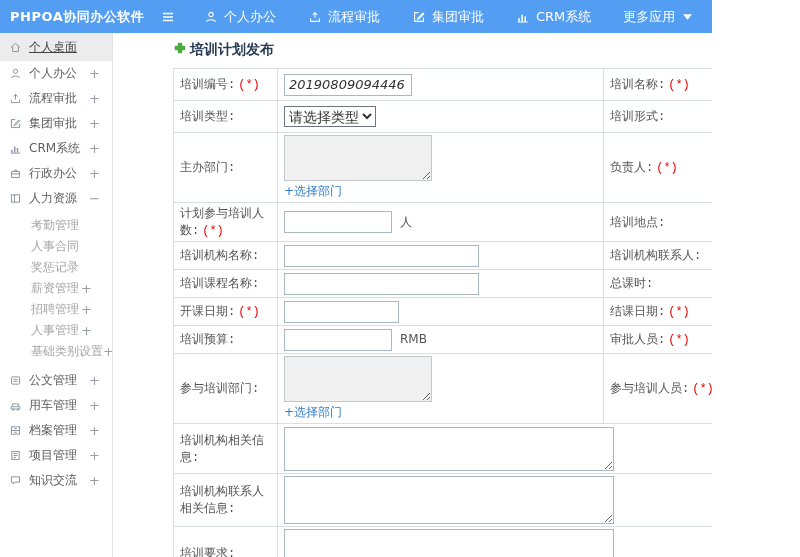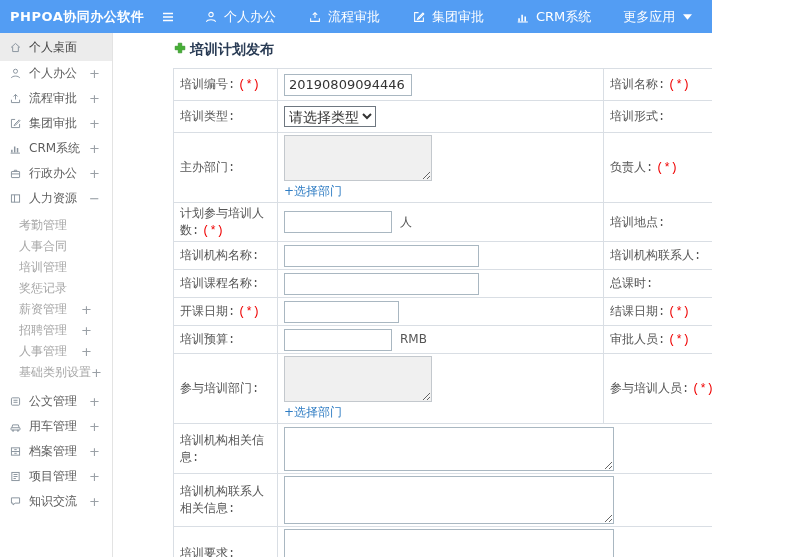--- a/index.html
+++ b/index.html
@@ -17,45 +17,45 @@
   .caret { margin-left:2px; }
 
   
   .bodywrap { display:flex; height:524px; }
 
   
   .sidebar { width:113px; border-right:1px solid #e3e3e3; background:#fff; overflow:hidden; flex:none; }
   .sidebar ul { list-style:none; }
   .snav-item { height:25px; display:flex; align-items:center; padding:0 12px 0 9px; gap:7px;
                font-size:12px; color:#5d5d5d; cursor:pointer; white-space:nowrap; }
-  .snav-item.active { height:28px; background:#ececec; color:#444; }
+  .snav-item.active { height:28px; background:#ececec; color:#444;text-decoration:underline; }
   .snav-item .ic { color:#8a949e; display:flex; align-items:center; flex:none; }
   .snav-item .lab { flex:1; overflow:hidden; }
   .ex { margin-left:auto; color:#9aa0a6; font-size:13px; font-weight:400; }
   .subnav { margin:4px 0 6px 0; }
   .subnav-item { height:21px; display:flex; align-items:center; padding:0 20px 0 19px;
                  font-size:12px; color:#a6a6a6; cursor:pointer; white-space:nowrap; }
-  .subnav-item .lab { flex:1; }
+  .subnav-item .lab { flex:1;margin-left:12px; }
 
   
   .content { flex:1; padding:8px 0 0 60px; overflow:hidden; background:#fff; }
   .page-title { display:flex; align-items:flex-start; gap:3px; margin-bottom:9px; }
   .page-title h1 { font-size:14px; font-weight:bold; color:#2a3c55; }
 
   
   table.frm { width:960px; border-collapse:collapse; table-layout:fixed; font-size:12px; color:#555; }
   table.frm td { border:1px solid #d9dee4; padding:2px 6px; vertical-align:middle; }
   td.lbl { padding-left:8px;font-family:Liberation Mono, monospace; }
   .req { color:#ef0000; margin-left:3px; }
   col.c1 { width:104px; } col.c2 { width:326px; } col.c3 { width:118px; } col.c4 { width:412px; }
 
   .inp { height:22px; border:1px solid #a9b7c1; font-size:13px; padding:1px 4px; background:#fff;
          font-family:"DejaVu Sans","Liberation Sans",sans-serif; color:#333; vertical-align:middle; }
   .inp.g { background:#f0f0f0; border-color:#c3c8cd; }
-  .w128{width:128px;} .w260{width:260px;} .w108{width:108px;} .w195{width:195px;}
+  .w128{width:128px;font-style:italic;} .w260{width:260px;} .w108{width:108px;} .w195{width:195px;}
   .w115{width:115px;} .w48{width:48px;}
   .sel { height:21px; font-size:14px; border:1px solid #6e7780; background:#fff; color:#333;
          font-family:"DejaVu Sans","Liberation Sans",sans-serif; }
   .suffix { margin-left:8px; color:#555; font-size:12px; }
   textarea { font-family:"DejaVu Sans","Liberation Sans",sans-serif; font-size:12px; }
   .ta-g { display:block; width:148px; height:46px; background:#f0f0f0; border:1px solid #c3c8cd; resize:both; }
   .ta-w { display:block; width:330px; height:44px; background:#fff; border:1px solid #a9b7c1; resize:both; }
   .ta-w.h48 { height:48px; }
   .lnk { color:#2e7cc3; font-size:12px; text-decoration:none; cursor:pointer; white-space:nowrap; }
   .lnk.blk { display:inline-block; margin-top:2px; }
@@ -190,24 +190,20 @@
       <ul class="subnav">
         <li class="subnav-item">
           <span class="lab">考勤管理</span>
           <span class="ex"></span>
         </li>
         <li class="subnav-item">
           <span class="lab">人事合同</span>
           <span class="ex"></span>
         </li>
         <li class="subnav-item">
-          <span class="lab">培训管理</span>
-          <span class="ex"></span>
-        </li>
-        <li class="subnav-item">
           <span class="lab">奖惩记录</span>
           <span class="ex"></span>
         </li>
         <li class="subnav-item">
           <span class="lab">薪资管理</span>
           <span class="ex">+</span>
         </li>
         <li class="subnav-item">
           <span class="lab">招聘管理</span>
           <span class="ex">+</span>

